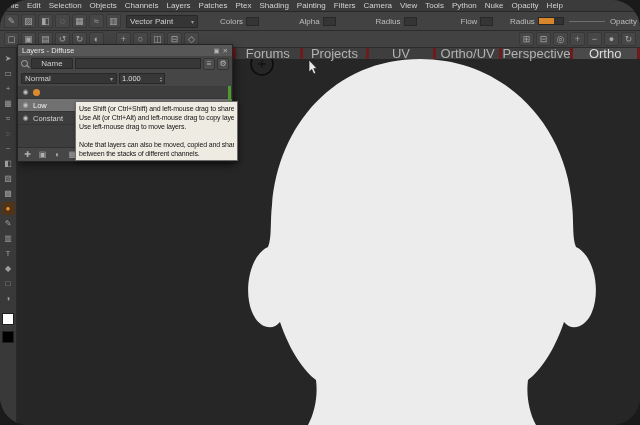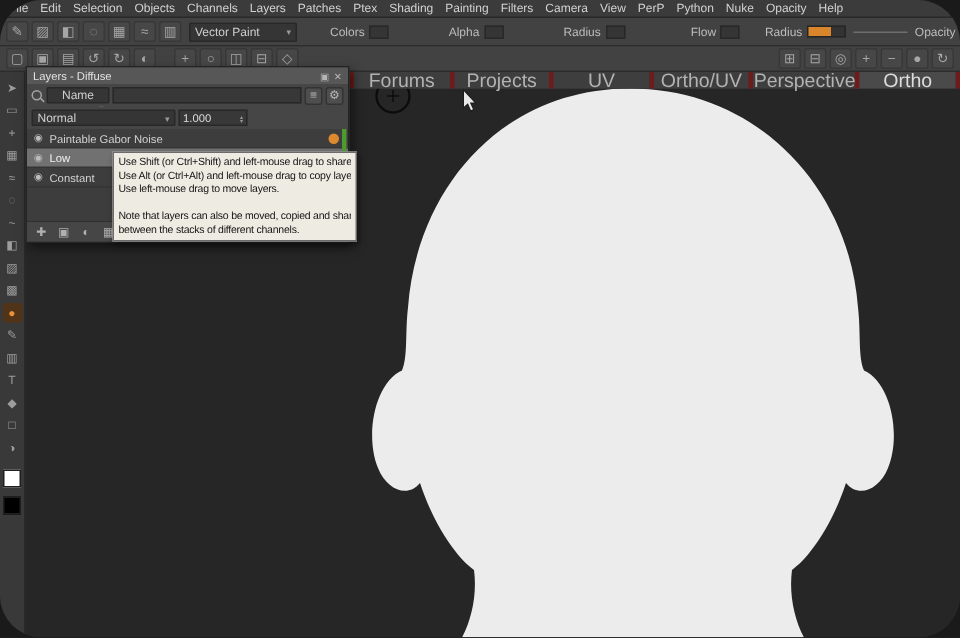--- a/index.html
+++ b/index.html
@@ -99,21 +99,21 @@
       <span class="menu-item">Objects</span>
       <span class="menu-item">Channels</span>
       <span class="menu-item">Layers</span>
       <span class="menu-item">Patches</span>
       <span class="menu-item">Ptex</span>
       <span class="menu-item">Shading</span>
       <span class="menu-item">Painting</span>
       <span class="menu-item">Filters</span>
       <span class="menu-item">Camera</span>
       <span class="menu-item">View</span>
-      <span class="menu-item">PerP</span>
+      <span class="menu-item">Tools</span>
       <span class="menu-item">Python</span>
       <span class="menu-item">Nuke</span>
       <span class="menu-item">Opacity</span>
       <span class="menu-item">Help</span>
     </div>
 
   <div class="toolbar row2">
     <div class="tb-icons">
 
     <span class="tb-icon">✎</span>
@@ -265,21 +265,20 @@
             <span>▴</span>
             <span>▾</span>
           </span>
       </div>
     </div>
     <div class="layer-list">
       <div>
 
       <div class="layer-row cached visible">
           <span class="eye">◉</span>
-          <span class="layer-name">Paintable Gabor Noise</span>
           <span class="cached-dot"></span>
         </div>
           <div class="layer-row selected cached visible">
           <span class="eye">◉</span>
           <span class="layer-name">Low</span>
           <span class="cached-dot"></span>
         </div>
           <div class="layer-row visible">
           <span class="eye">◉</span>
           <span class="layer-name">Constant</span>

